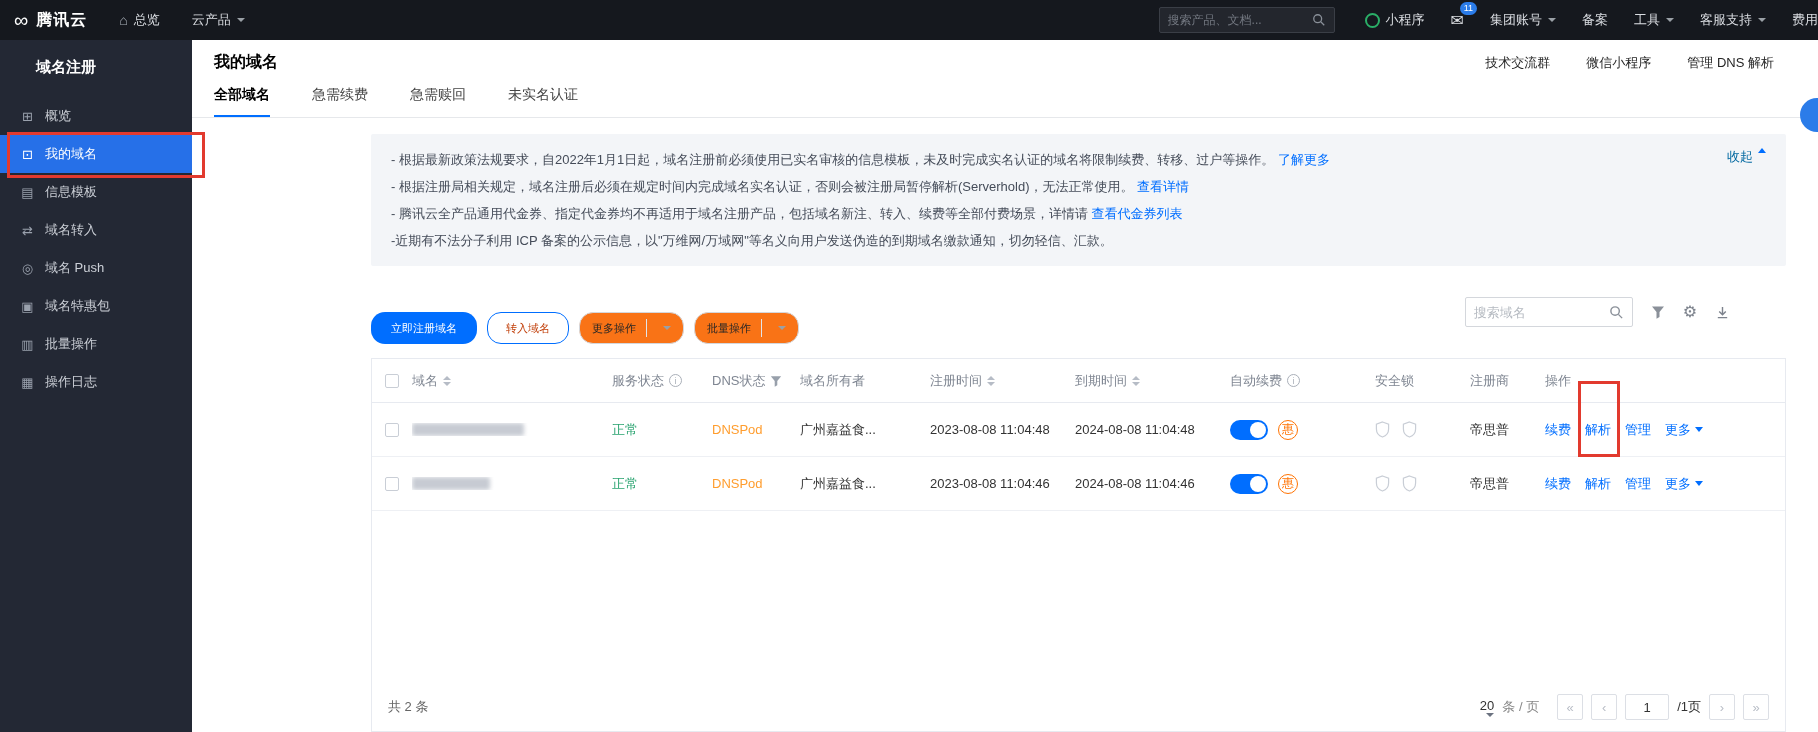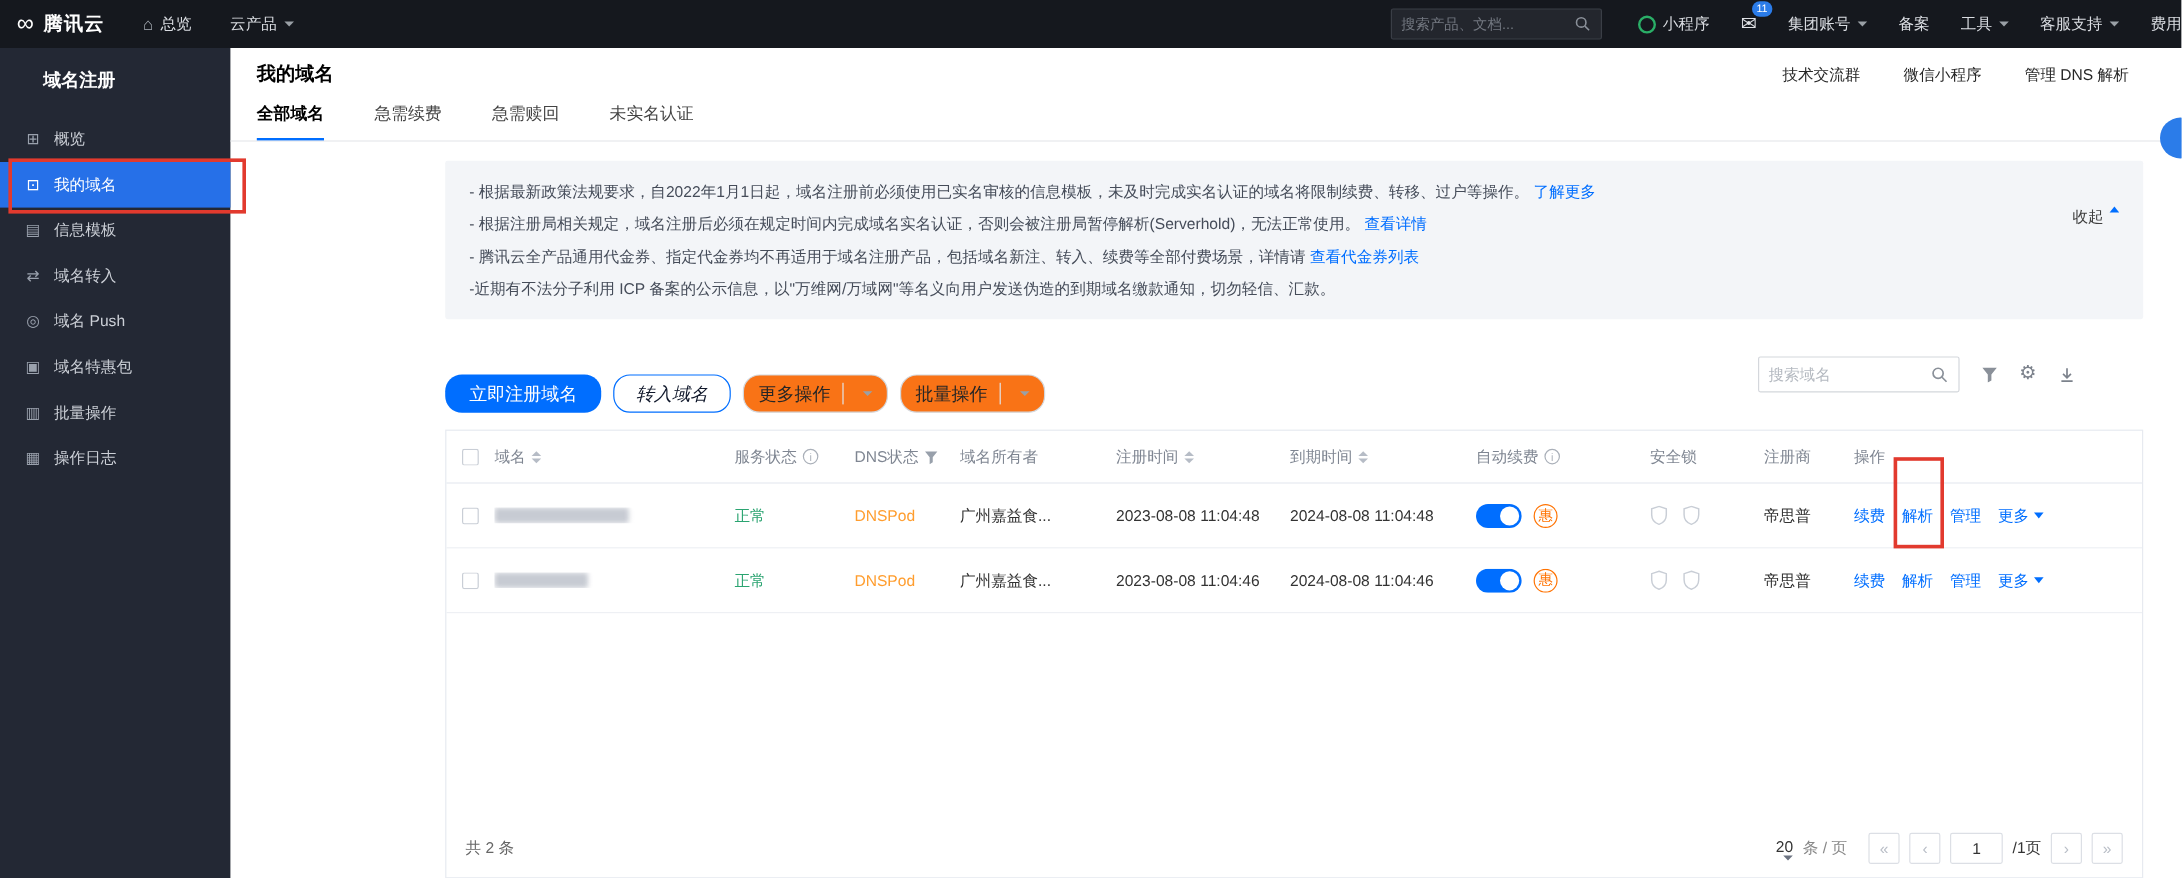--- a/index.html
+++ b/index.html
@@ -53,29 +53,29 @@
     border-bottom:1px solid #e6e8eb; }
   .tab { margin-right:42px; padding-bottom:11px; font-size:14px; color:#444; cursor:pointer;
     border-bottom:2px solid transparent; }
   .tab.active { color:#000; font-weight:bold; border-bottom-color:#006eff; }
   .content { padding:16px 32px 0 179px; flex:1; display:flex; flex-direction:column; }
   
   .notice { background:#f3f5f8; border-radius:2px; padding:12px 90px 12px 20px;
     position:relative; color:#454c59; }
   .notice-line { line-height:27px; font-size:13px; }
   .notice a, .blue-link { color:#006eff; text-decoration:none; cursor:pointer; }
-  .collapse { position:absolute; right:20px; top:14px; color:#404040; cursor:pointer;
-    display:flex; align-items:flex-start;margin-top:24px; }
+  .collapse { position:absolute; right:20px; top:14px; color:#0369a1; cursor:pointer;
+    display:flex; align-items:flex-start; }
   .caret-up-blue { width:0; height:0; border-left:4px solid transparent; border-right:4px solid transparent;
     border-bottom:5px solid #006eff; display:inline-block; margin-left:5px; }
   
   .toolbar { display:flex; align-items:center; margin-top:14px; }
-  .btn { height:32px; font-size:15px; border-radius:14px; cursor:pointer; font-family:inherit;margin-top:32px; }
+  .btn { height:32px; font-size:11px; border-radius:14px; cursor:pointer; font-family:inherit;margin-top:32px; }
   .btn-primary { background:#006eff; color:#fff; border:none; padding:0 20px; }
-  .btn-outline-blue { background:#fff; color:#0f172a; border:1px solid #006eff; padding:0 18px; margin-left:10px;font-style:italic; }
+  .btn-outline-blue { background:#fff; color:#c2410c; border:1px solid #006eff; padding:0 18px; margin-left:10px; }
   .btn-default { background:#f97316; color:#262626; border:1px solid #d4d7dc; padding:0 12px;
     margin-left:10px; display:inline-flex; align-items:center; }
   .split-caret { border-left:1px solid #e2e4e8; margin-left:10px; padding-left:10px;
     height:18px; display:flex; align-items:center; }
   .dom-search { margin-left:auto; width:168px; height:30px; border:1px solid #d4d7dc; border-radius:2px;
     display:flex; align-items:center; padding:0 8px; background:#fff; }
   .dom-search input { flex:1; border:none; outline:none; font-size:13px; min-width:0;
     color:#333; font-family:inherit; }
   .dom-search input::placeholder { color:#b4b9c0; }
   .tool-icons { display:flex; align-items:center; gap:18px; margin-left:18px; margin-right:56px; color:#7c828c; }

